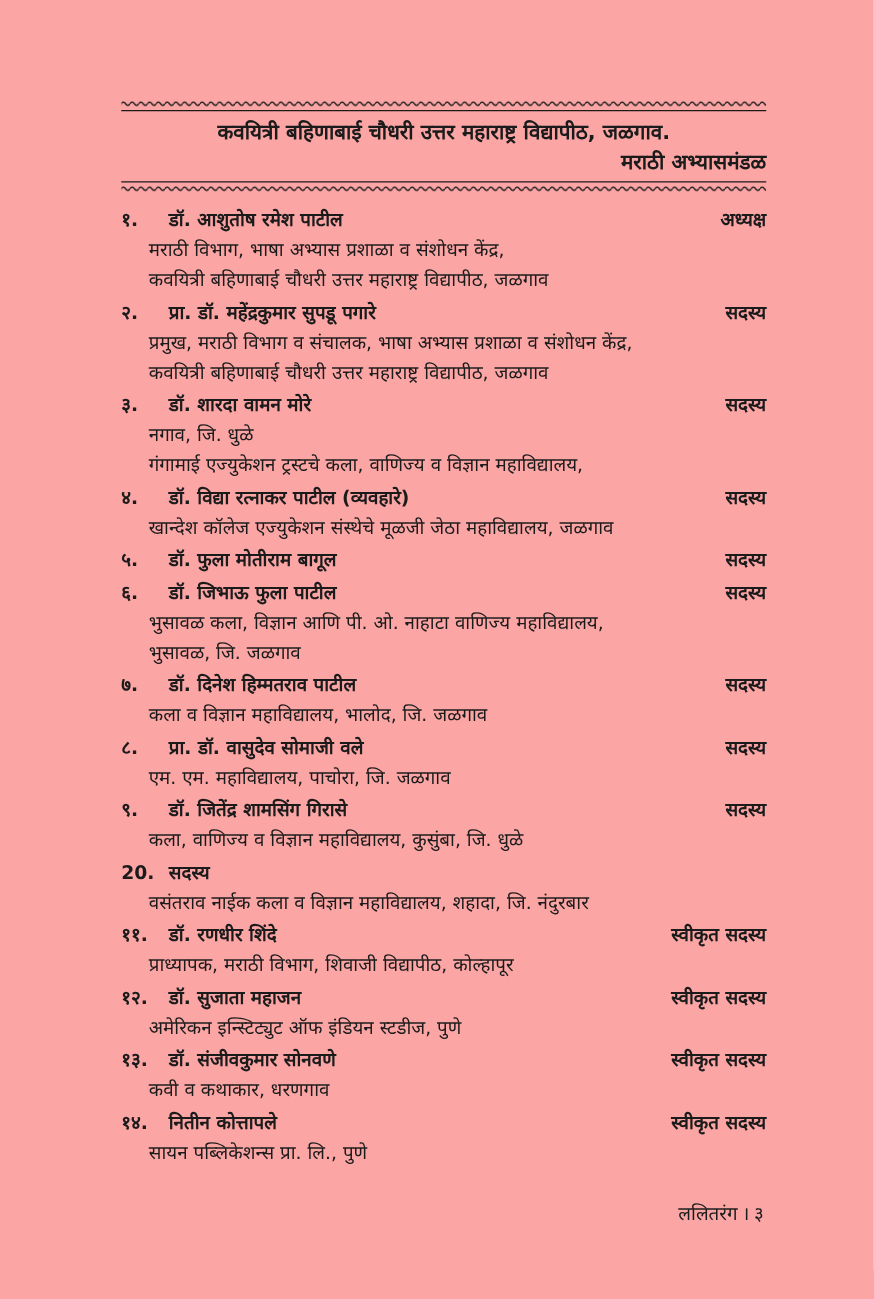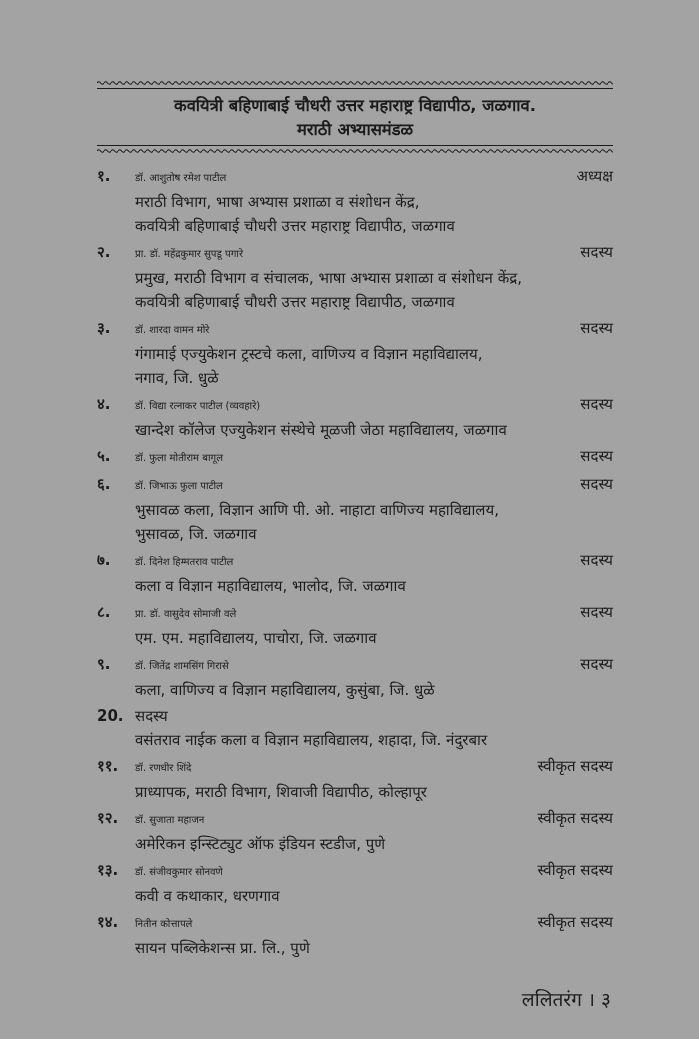--- a/index.html
+++ b/index.html
@@ -2,45 +2,45 @@
 <html><head>
 <meta charset="utf-8">
 <style>
   html, body { margin: 0; padding: 0; background: #ffffff; }
   body {
     width: 699px; height: 1039px;
     font-family: "DejaVu Sans", "Liberation Sans", sans-serif;
     color: #1b1b1b;
     overflow: hidden;
   }
-  .page { position: relative; width: 699px; height: 1039px; background: #a3a3a3; }
+  .page { position: relative; width: 699px; height: 1039px; background: #fca5a5; }
   .content { position: absolute; left: 97px; top: 80px; width: 516px; }
 
   
   .header-box { width: 100%; }
   .wave-svg { display: block; width: 100%; height: 6px; }
   .rule { border-top: 1.5px solid #1b1b1b; height: 0; }
   .rule.top { margin-top: 2px; }
   .rule.bottom { margin-bottom: 2px; }
   .titles { padding: 5px 0 4px 0; text-align: center; }
   .title1 { font-size: 16.5px; font-weight: bold; line-height: 24px; }
-  .title2 { font-size: 16.5px; font-weight: bold; line-height: 23px; }
+  .title2 { font-size: 16.5px; font-weight: bold; line-height: 23px; text-align: right; }
 
   
   .members { margin-top: 10px; }
   .member { margin-bottom: 2px; }
   .member-row { display: flex; align-items: baseline; line-height: 24px; }
   .member-num { flex: 0 0 38px; font-weight: bold; font-size: 15px; }
-  .member-name { flex: 1 1 auto; font-weight: normal; font-size: 10px; }
-  .member-role { flex: 0 0 auto; font-weight: normal; font-size: 15px; text-align: left; white-space: nowrap; }
-  .member-details { margin-left: 38px; }
+  .member-name { flex: 1 1 auto; font-weight: bold; font-size: 15px; }
+  .member-role { flex: 0 0 auto; font-weight: bold; font-size: 15px; text-align: left; white-space: nowrap; }
+  .member-details { margin-left: 22px; }
   .detail-line { font-size: 15px; line-height: 24px; font-weight: normal; }
 
   
-  .footer { margin-top: 26px; text-align: right; font-size: 19px; padding-right: 2px; }
+  .footer { margin-top: 26px; text-align: right; font-size: 15px; padding-right: 2px; font-family: Liberation Serif, serif; }
 </style>
 </head>
 <body>
 
 <svg width="0" height="0" style="position:absolute" aria-hidden="true">
   <defs>
     <pattern id="wavePat" x="0" y="0" width="7" height="6" patternUnits="userSpaceOnUse">
       <path d="M0,3 Q1.75,0.5 3.5,3 Q5.25,5.5 7,3" fill="none" stroke="#1b1b1b" stroke-width="1.1"></path>
     </pattern>
   </defs>
@@ -95,23 +95,23 @@
         </div>
 
         <div class="member">
           <div class="member-row">
             <span class="member-num">३.</span>
             <span class="member-name">डॉ. शारदा वामन मोरे</span>
             <span class="member-role">सदस्य</span>
           </div>
           <div class="member-details">
 
+              <div class="detail-line">नगाव, जि. धुळे</div>
+
               <div class="detail-line">गंगामाई एज्युकेशन ट्रस्टचे कला, वाणिज्य व विज्ञान महाविद्यालय,</div>
-
-              <div class="detail-line">नगाव, जि. धुळे</div>
             </div>
         </div>
 
         <div class="member">
           <div class="member-row">
             <span class="member-num">४.</span>
             <span class="member-name">डॉ. विद्या रत्नाकर पाटील (व्यवहारे)</span>
             <span class="member-role">सदस्य</span>
           </div>
           <div class="member-details">

